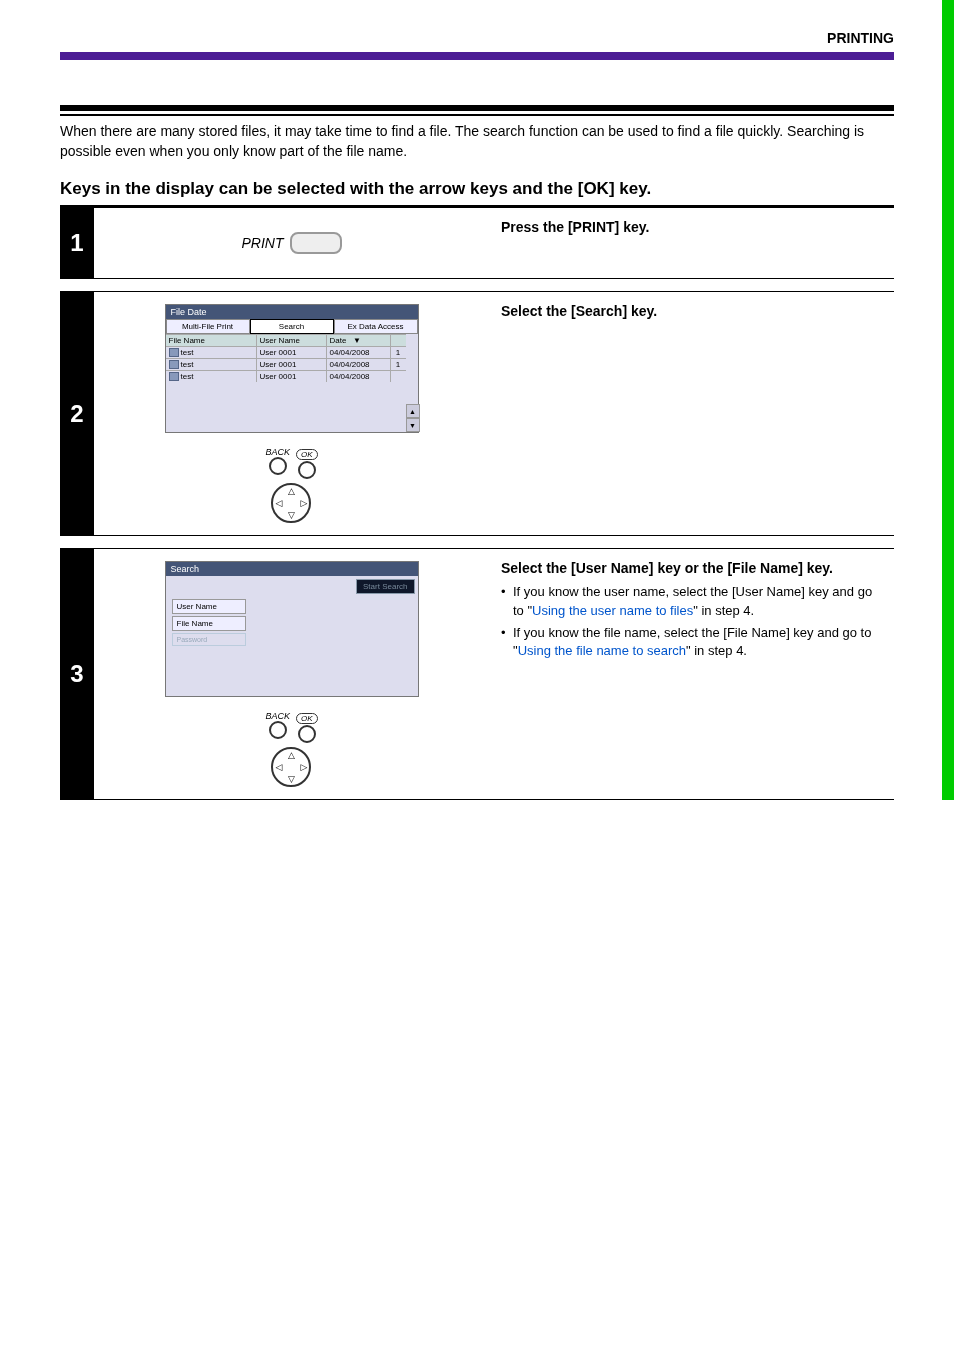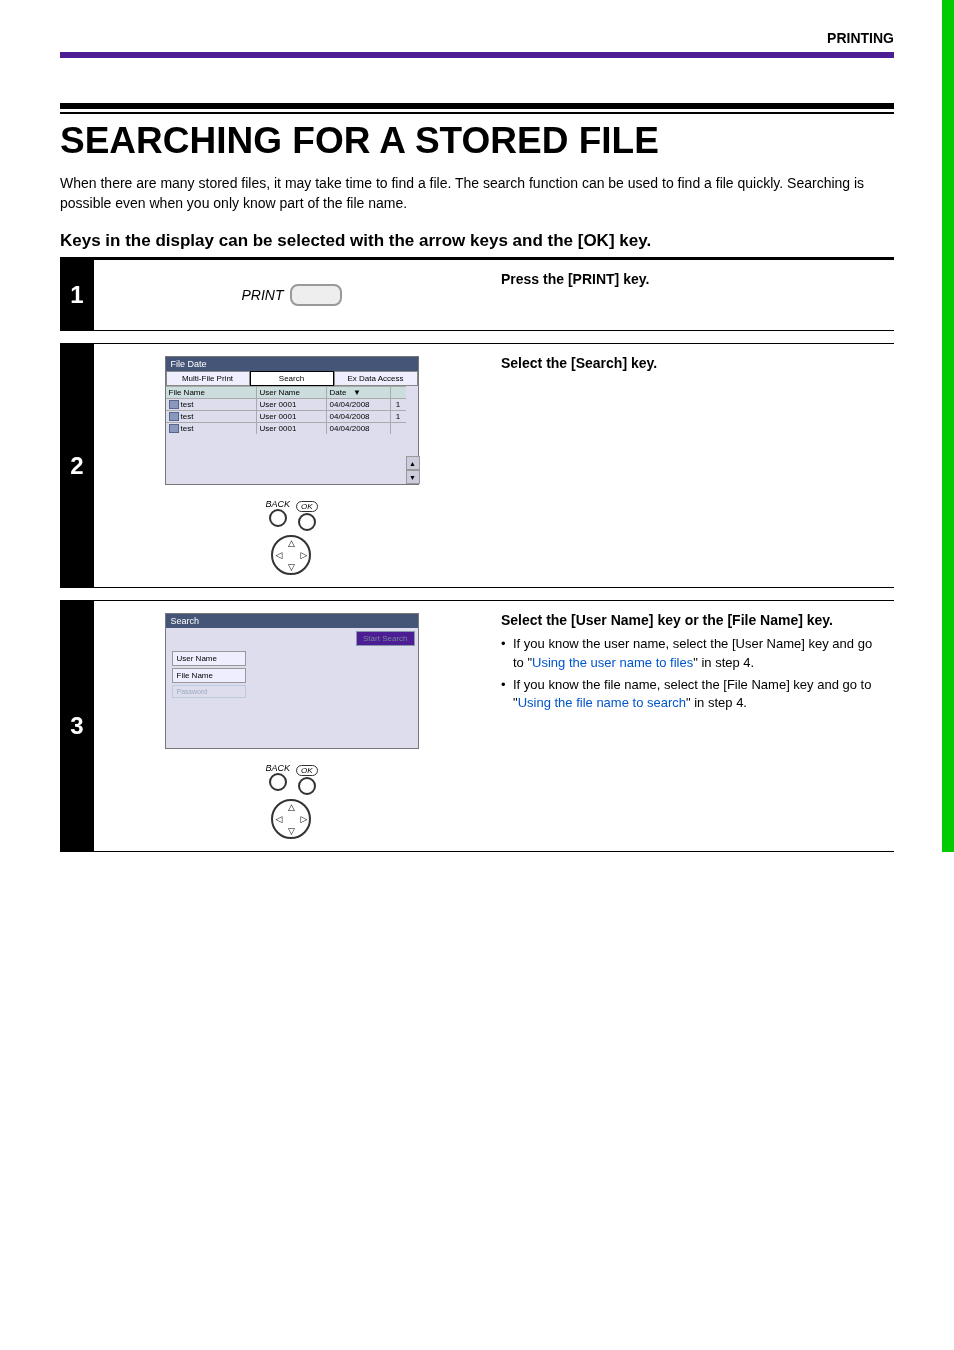--- a/index.html
+++ b/index.html
@@ -18,21 +18,21 @@
       background: #0c0;
     }
     .header-section {
       padding: 30px 60px 0 60px;
     }
     .section-label {
       text-align: right;
       font-weight: bold;
       font-size: 14px;
       padding-bottom: 6px;
-      border-bottom: 6px solid #4c1d95;
+      border-bottom: 8px solid #4c1d95;
     }
     .doc-rule {
       border-top: 6px solid #000;
       margin-top: 45px;
       margin-bottom: 3px;
     }
     .doc-rule-thin {
       border-top: 2px solid #000;
       margin-bottom: 6px;
     }
@@ -180,21 +180,21 @@
     .t-e { right: 2px; top: 50%; transform: translateY(-50%); }
     .t-w { left: 2px; top: 50%; transform: translateY(-50%); }
     
     .search-screen {
       width: 254px;
       border: 1px solid #777;
       background: #dde;
     }
     .search-top { display: flex; justify-content: flex-end; padding: 3px; }
     .start-btn {
-      font-size: 8px; padding: 2px 6px; background: #4c1d95; border: 1px solid #89a; color: #789;
+      font-size: 8px; padding: 2px 6px; background: #0f172a; border: 1px solid #89a; color: #789;
     }
     .opt-row {
       font-size: 8px; background: #eef; border: 1px solid #999; width: 74px;
       padding: 2px 4px; margin: 2px 6px;
     }
     .opt-ghost {
       font-size: 7px; color: #9ab; border: 1px solid #bcd; width: 74px;
       padding: 2px 4px; margin: 2px 6px;
     }
     .search-blank { height: 48px; }
@@ -203,21 +203,20 @@
 <body>
 
 <div class="page-tab"></div>
 
 <div class="header-section">
   <div class="section-label">PRINTING</div>
 
   <div class="doc-rule"></div>
   <div class="doc-rule-thin"></div>
 
-  <h1 class="main-title">SEARCHING FOR A STORED FILE</h1>
 
   <p class="intro-text">When there are many stored files, it may take time to find a file. The search function can be used to find a file quickly. Searching is possible even when you only know part of the file name.</p>
 
   <p class="sub-instruction">Keys in the display can be selected with the arrow keys and the [OK] key.</p>
 
   <div class="step-divider"></div>
 
   <div class="step">
     <div class="step-num">1</div>
     <div class="step-figure">

